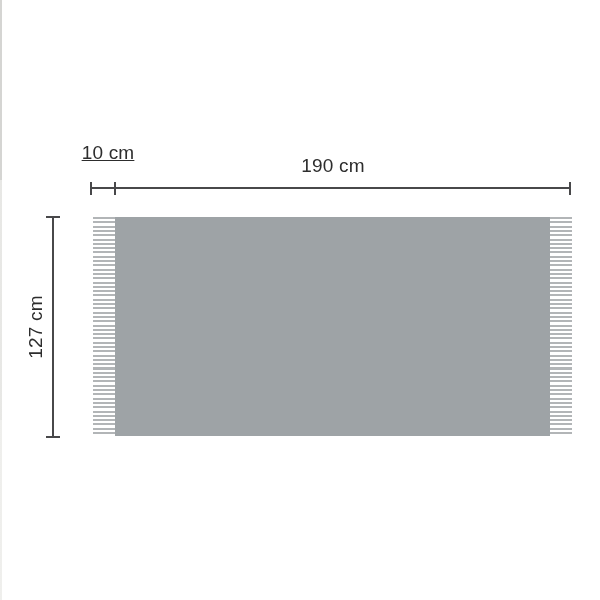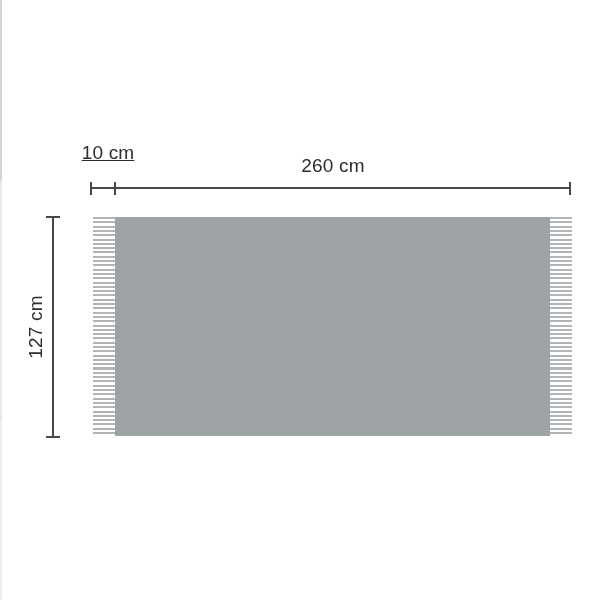--- a/index.html
+++ b/index.html
@@ -79,21 +79,21 @@
   .fringe-right { left: 550px; }
 </style>
 </head>
 <body>
 
 <div class="canvas">
 
   <div class="left-edge"></div>
 
   <div class="label label-fringe">10 cm</div>
-  <div class="label label-width">260 cm</div>
+  <div class="label label-width">190 cm</div>
   <div class="label label-height">127 cm</div>
 
   <div class="hline"></div>
   <div class="tick tick-left"></div>
   <div class="tick tick-mid"></div>
   <div class="tick tick-right"></div>
 
   <div class="vline"></div>
   <div class="cap cap-top"></div>
   <div class="cap cap-bottom"></div>

